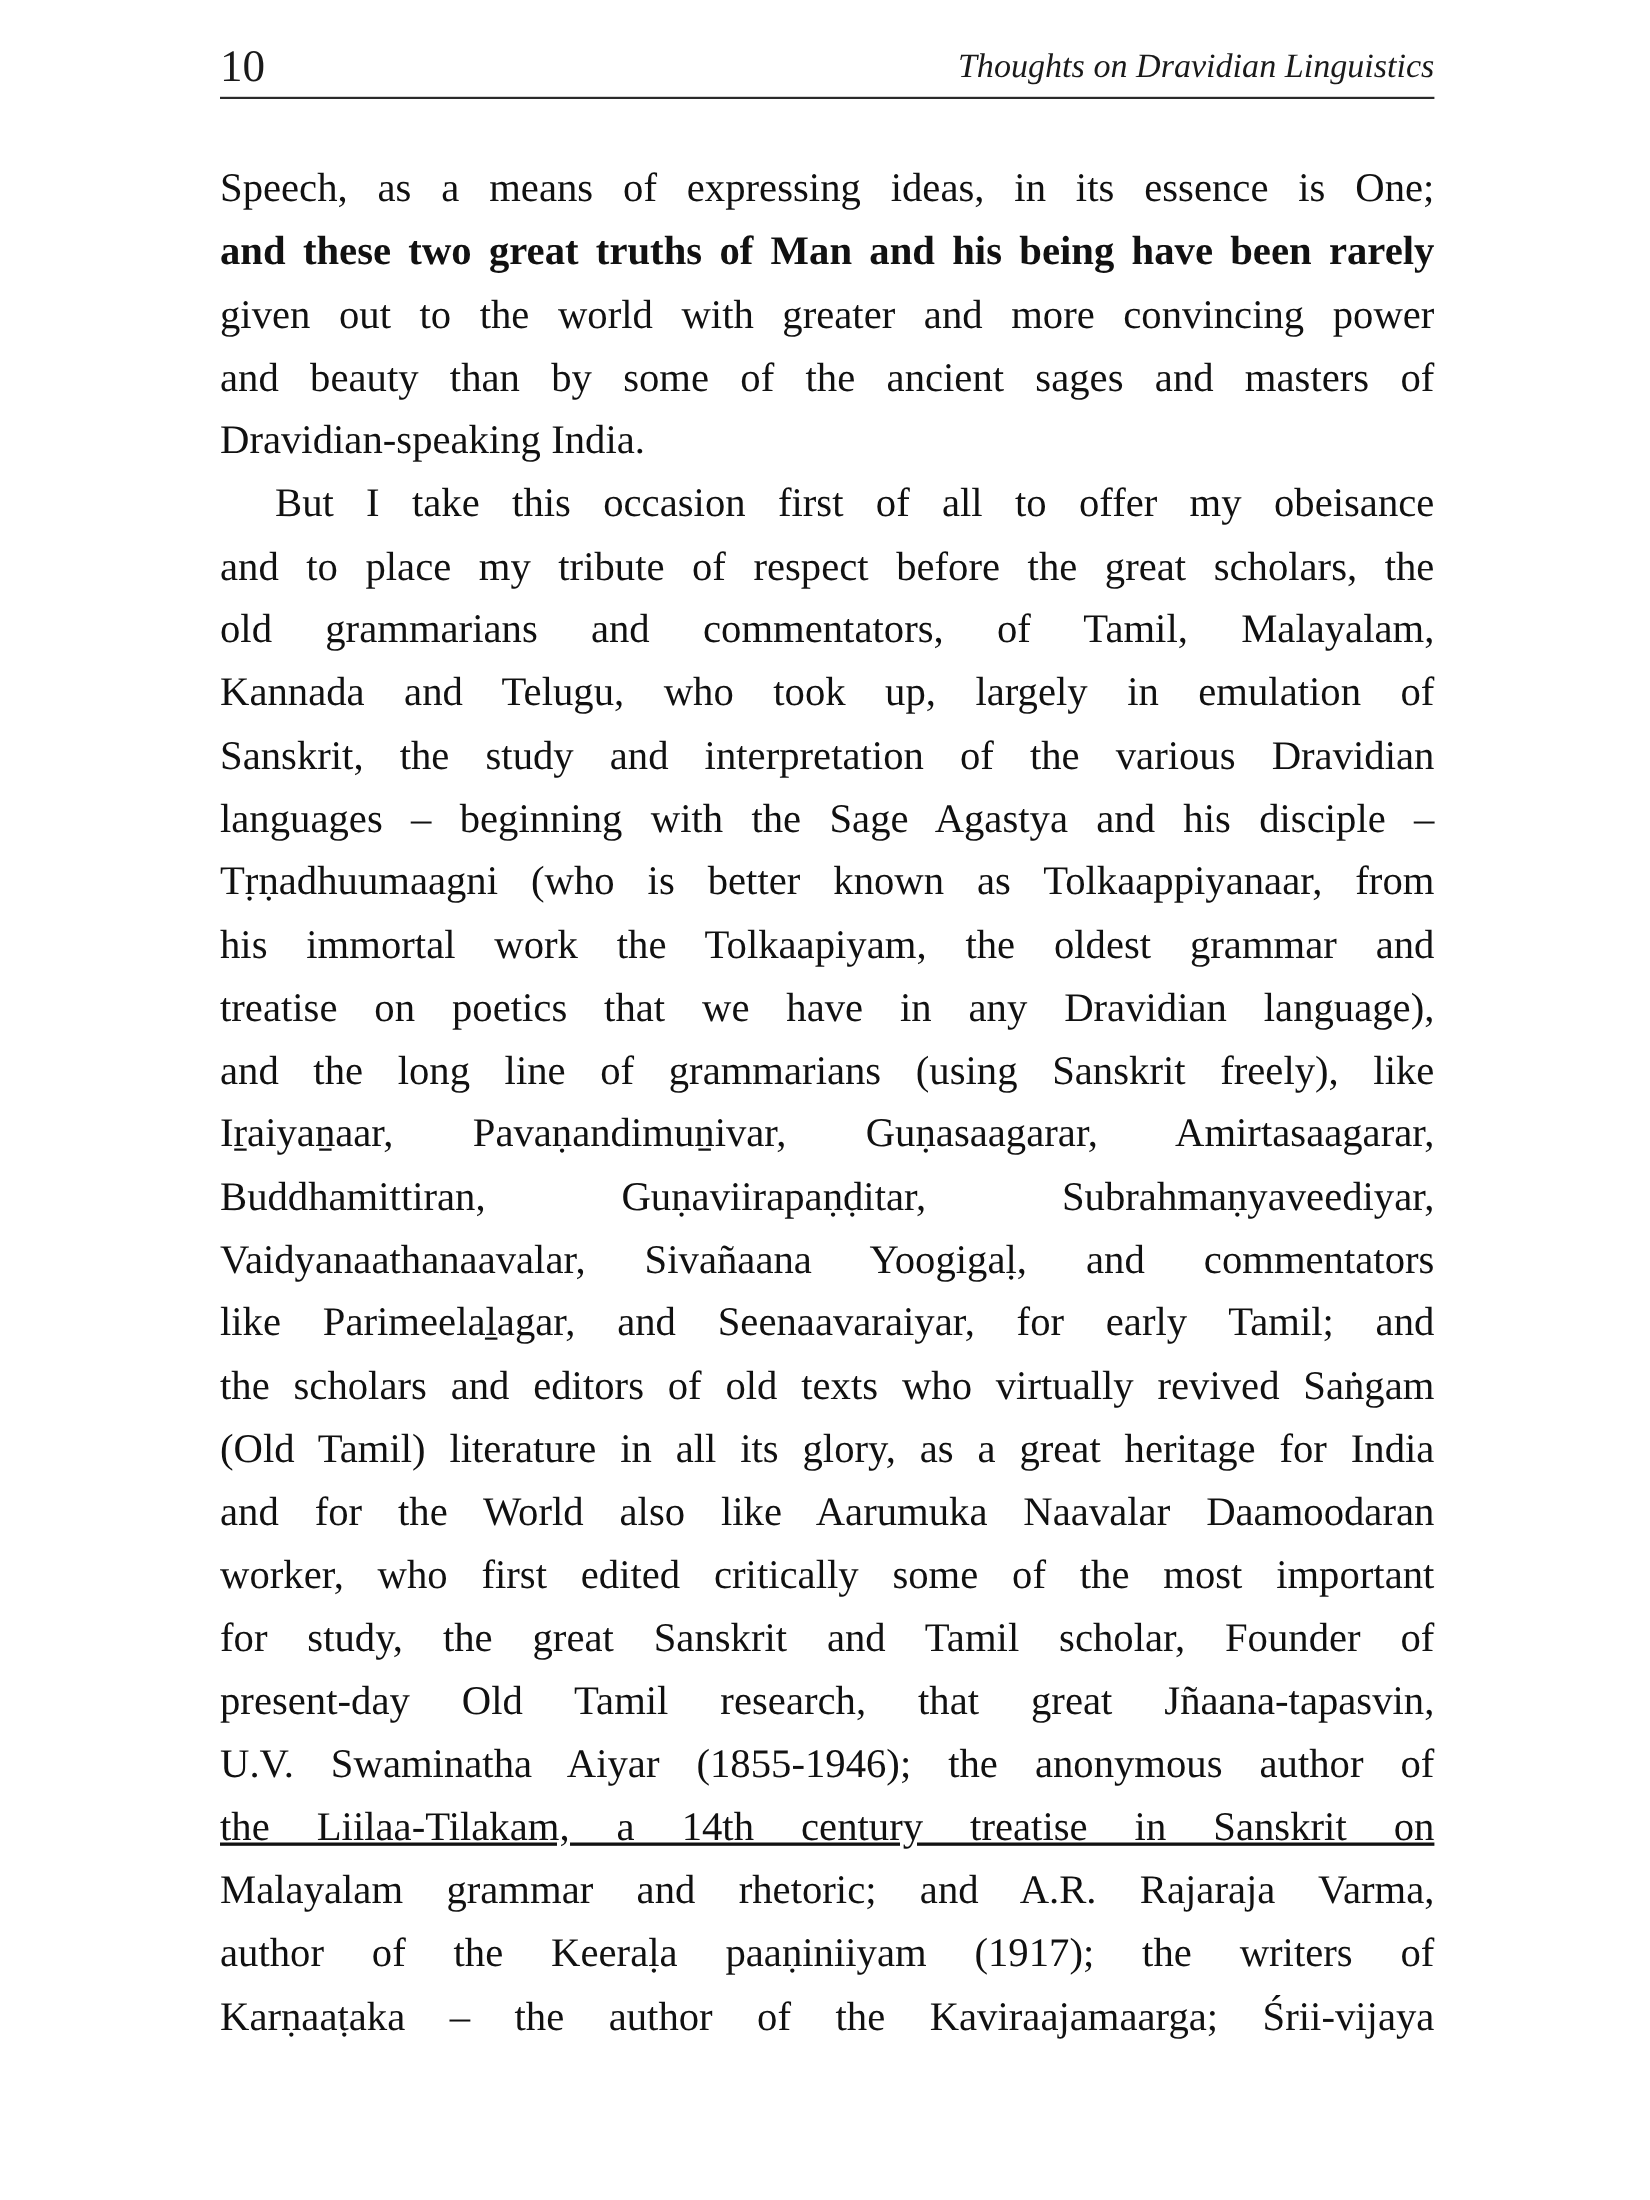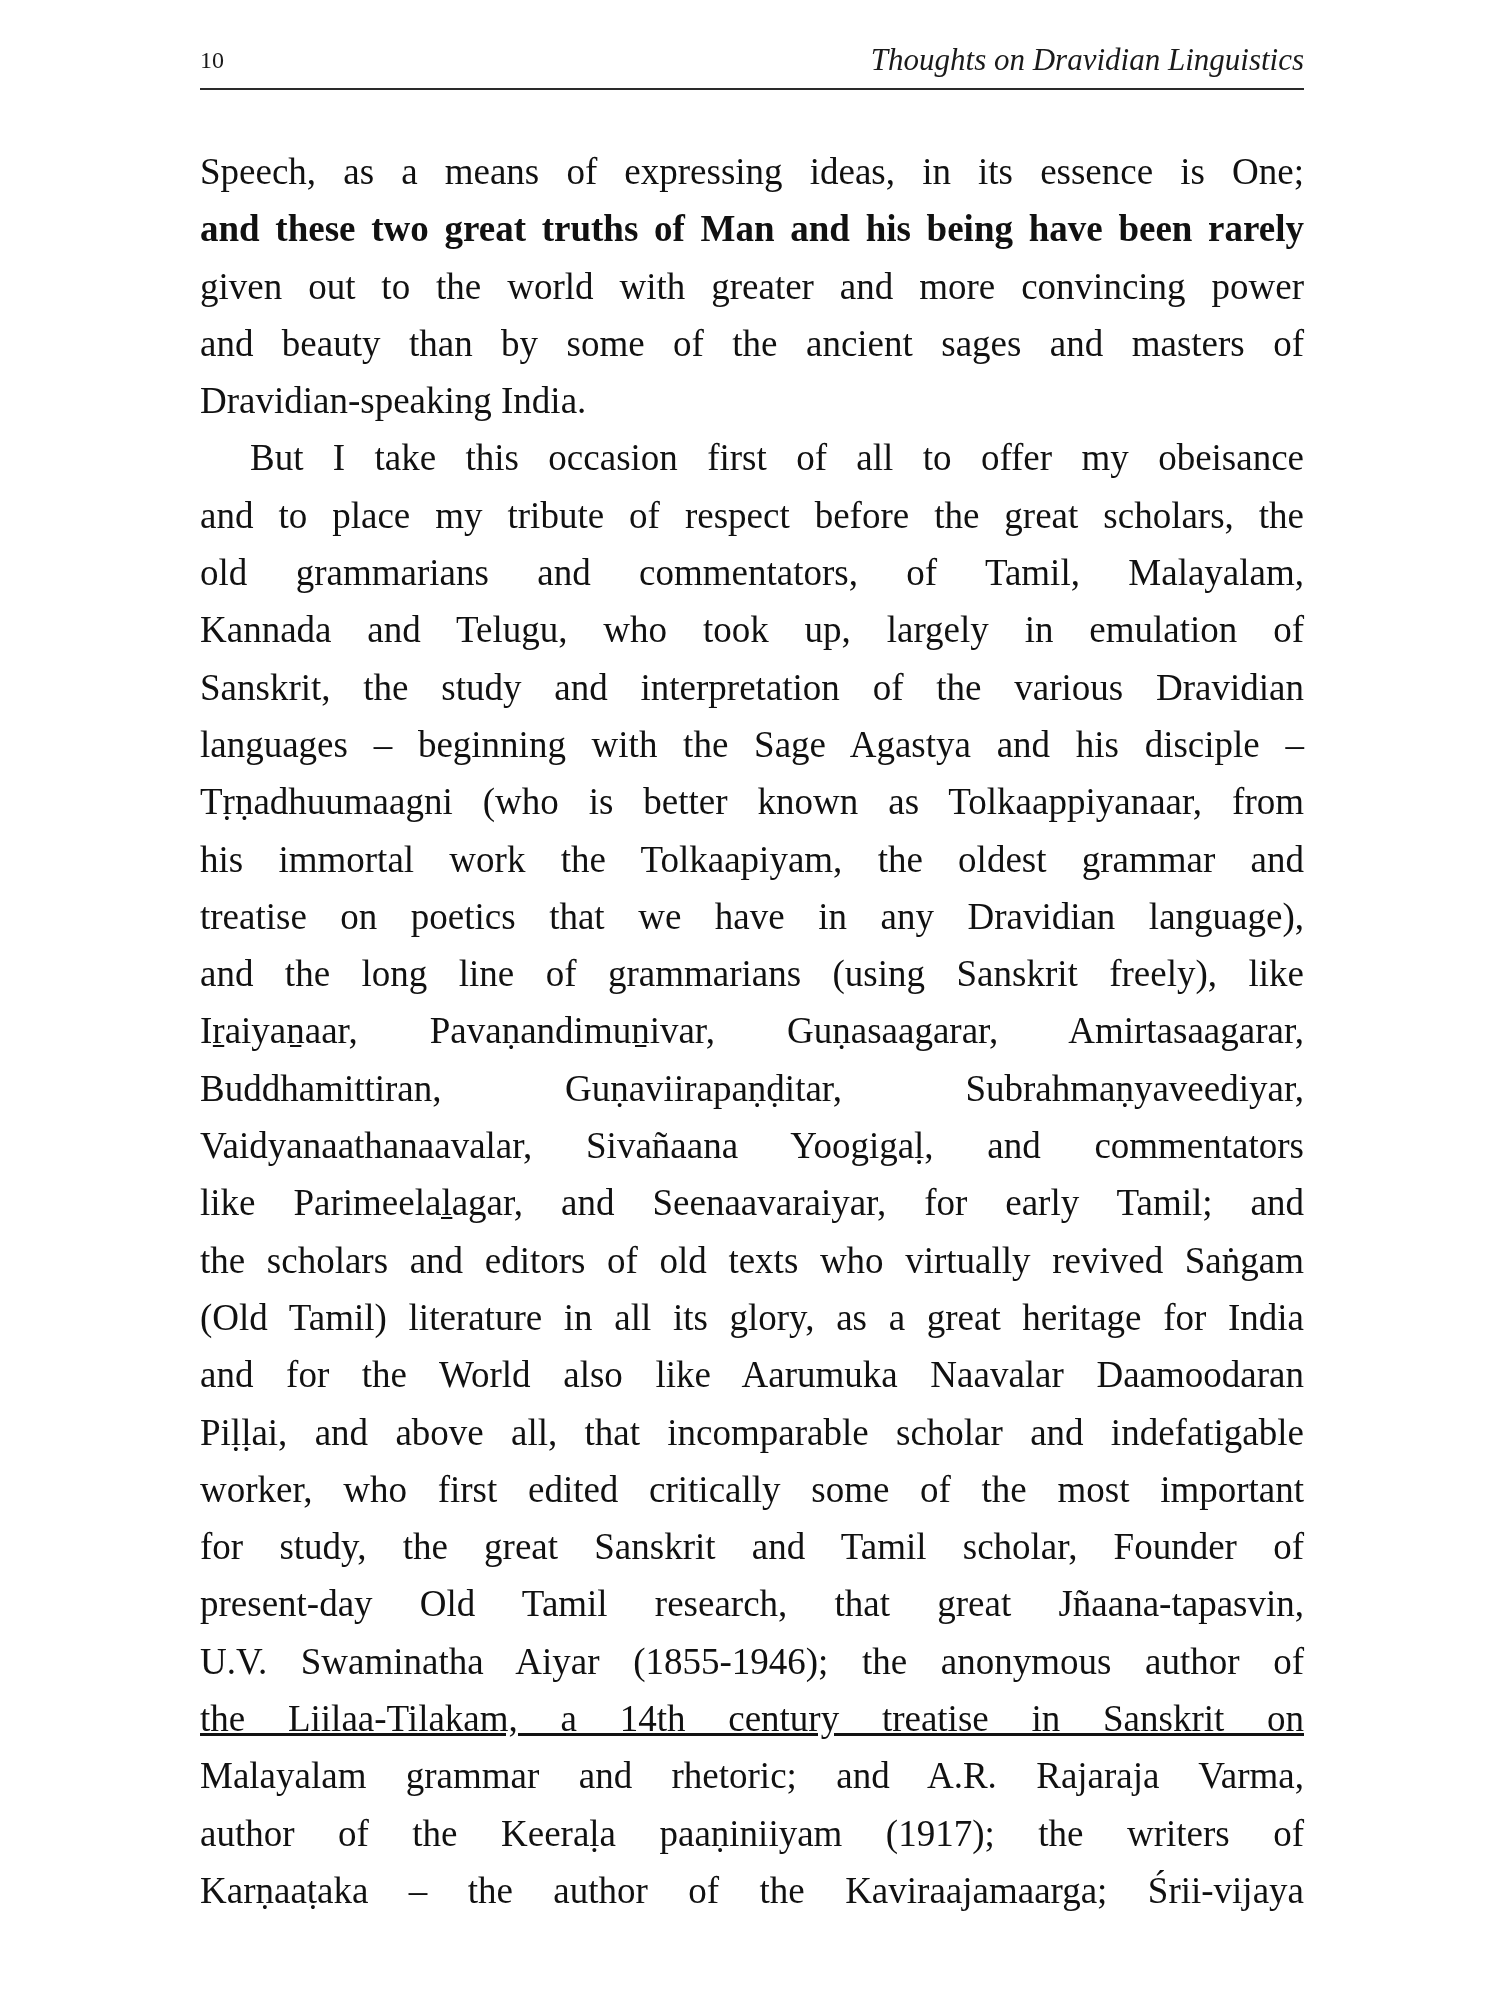--- a/index.html
+++ b/index.html
@@ -26,21 +26,21 @@
     left: 200px;
     top: 38px;
     width: 1104px;
     height: 50px;
     border-bottom: 2px solid #2a2a2a;
   }
   .page-number {
     position: absolute;
     left: 0;
     top: 4px;
-    font-size: 24px;
+    font-size: 41px;
     line-height: 36px;
     color: #1a1a1a;
   }
   .running-title {
     position: absolute;
     right: 0;
     top: 4px;
     font-size: 31px;
     line-height: 36px;
     font-style: italic;
@@ -105,21 +105,20 @@
       <span class="line" style="display: block; width: auto;">his immortal work the Tolkaapiyam, the oldest grammar and</span>
       <span class="line" style="display: block; width: auto;">treatise on poetics that we have in any Dravidian language),</span>
       <span class="line" style="display: block; width: auto;">and the long line of grammarians (using Sanskrit freely), like</span>
       <span class="line" style="display: block; width: auto;">Iṟaiyaṉaar, Pavaṇandimuṉivar, Guṇasaagarar, Amirtasaagarar,</span>
       <span class="line" style="display: block; width: auto;">Buddhamittiran, Guṇaviirapaṇḍitar, Subrahmaṇyaveediyar,</span>
       <span class="line" style="display: block; width: auto;">Vaidyanaathanaavalar, Sivañaana Yoogigaḷ, and commentators</span>
       <span class="line" style="display: block; width: auto;">like Parimeelaḻagar, and Seenaavaraiyar, for early Tamil; and</span>
       <span class="line" style="display: block; width: auto;">the scholars and editors of old texts who virtually revived Saṅgam</span>
       <span class="line" style="display: block; width: auto;">(Old Tamil) literature in all its glory, as a great heritage for India</span>
       <span class="line" style="display: block; width: auto;">and for the World also like Aarumuka Naavalar Daamoodaran</span>
-      <span class="line" style="display: block; width: auto;">Piḷḷai, and above all, that incomparable scholar and indefatigable</span>
       <span class="line" style="display: block; width: auto;">worker, who first edited critically some of the most important</span>
       <span class="line" style="display: block; width: auto;">for study, the great Sanskrit and Tamil scholar, Founder of</span>
       <span class="line" style="display: block; width: auto;">present-day Old Tamil research, that great Jñaana-tapasvin,</span>
       <span class="line" style="display: block; width: auto;">U.V. Swaminatha Aiyar (1855-1946); the anonymous author of</span>
       <span class="line" style="display: block; width: auto; text-decoration: underline;">the Liilaa-Tilakam, a 14th century treatise in Sanskrit on</span>
       <span class="line" style="display: block; width: auto;">Malayalam grammar and rhetoric; and A.R. Rajaraja Varma,</span>
       <span class="line" style="display: block; width: auto;">author of the Keeraḷa paaṇiniiyam (1917); the writers of</span>
       <span class="line" style="display: block; width: auto;">Karṇaaṭaka – the author of the Kaviraajamaarga; Śrii-vijaya</span>
     </div>
   </div>

